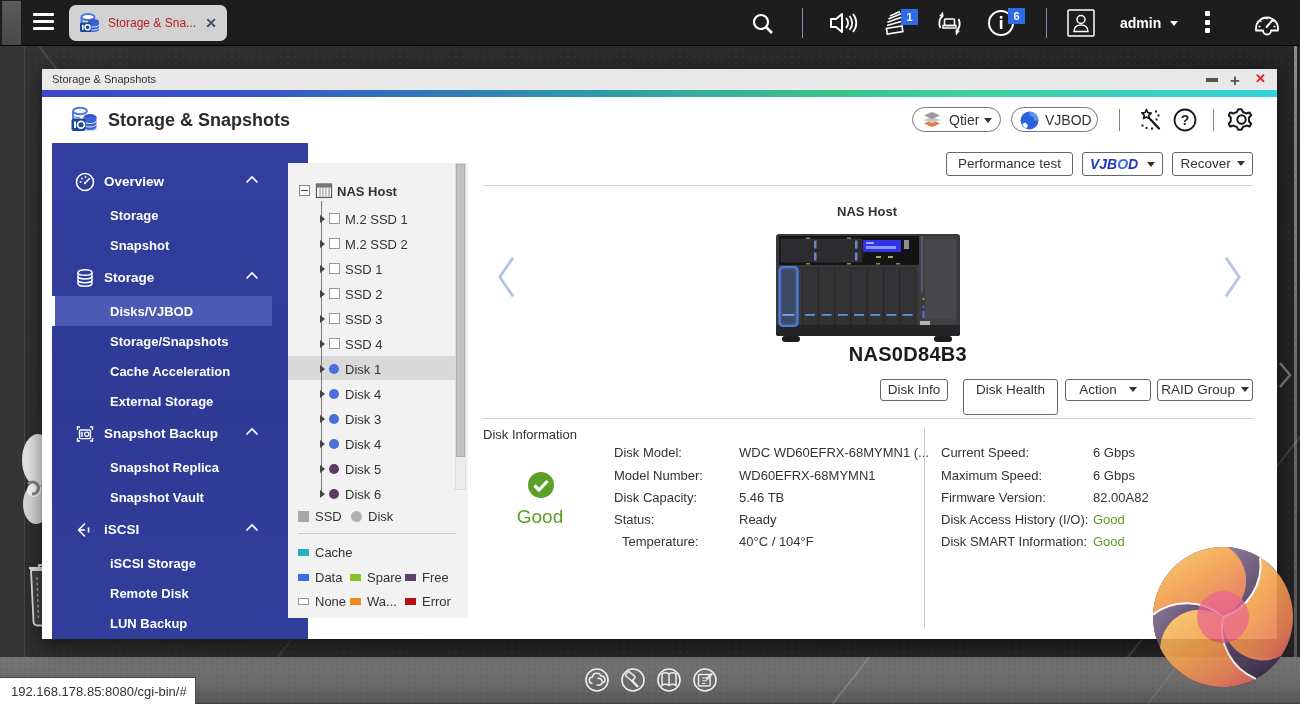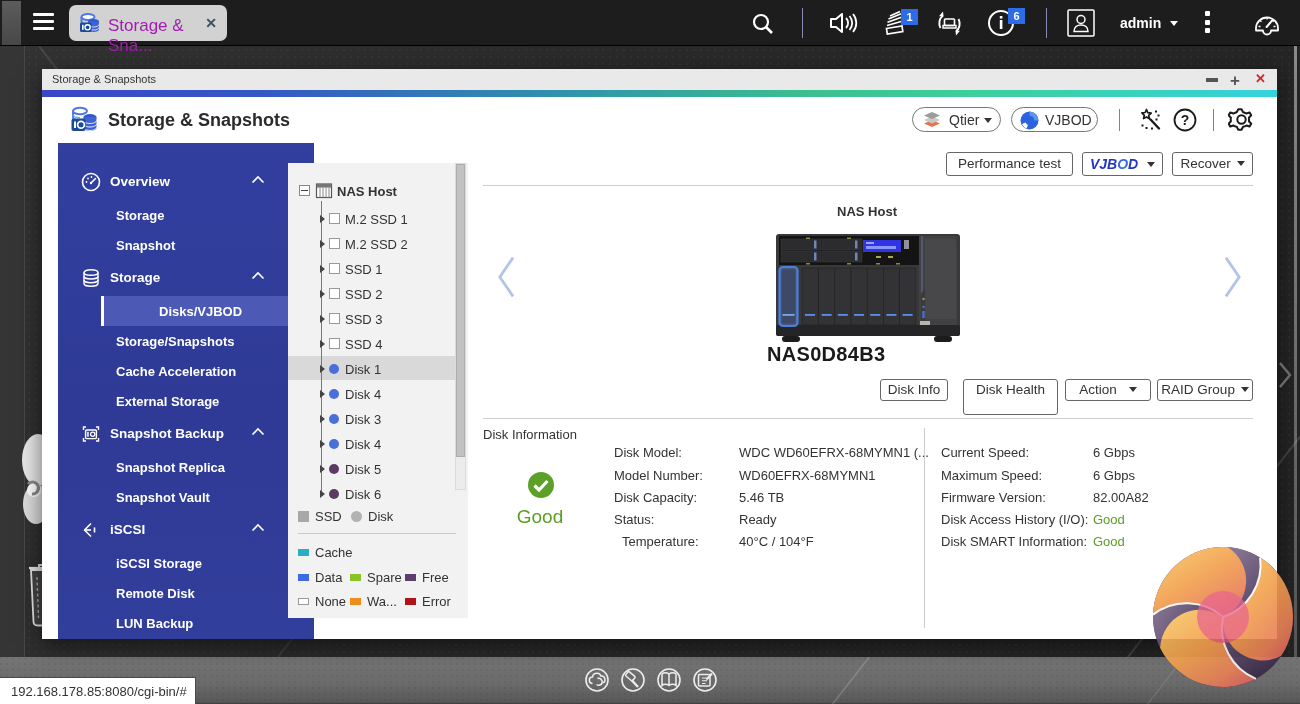--- a/index.html
+++ b/index.html
@@ -22,45 +22,45 @@
 
   
   #leftstrip { position:absolute; left:0; top:46px; width:25px; height:611px; background:#353535; border-right:1px solid #484848; }
 
   
   #topbar { position:absolute; left:0; top:0; width:1300px; height:46px; background:#1d1d1d; border-bottom:1px solid #000; }
   #topgray { position:absolute; left:2px; top:1px; width:19px; height:44px; background:linear-gradient(180deg,#5c5c5c,#474747); }
   #hamb { position:absolute; left:33px; top:13px; width:21px; }
   #hamb div { height:3px; background:#fff; margin-bottom:4px; border-radius:1px; }
   #tab { position:absolute; left:69px; top:5px; width:158px; height:36px; background:#d2d2d2; border-radius:7px; }
-  #tab .ttxt { position:absolute; left:39px; top:11px; font-size:17px; color:#a21caf; }
+  #tab .ttxt { position:absolute; left:39px; top:11px; font-size:12px; color:#b91c1c; }
   #tab .tx { position:absolute; right:10px; top:10px; font-size:14px; font-weight:bold; color:#3c5064; }
 
   
   #win { position:absolute; left:42px; top:69px; width:1235px; height:570px; background:#fff; box-shadow:0 6px 22px rgba(0,0,0,0.55); }
   #titlebar { position:absolute; left:0; top:0; width:1235px; height:21px; background:#e9e9e9; }
   #titlebar .t { position:absolute; left:10px; top:4px; font-size:11px; color:#333; }
   #gradstrip { position:absolute; left:0; top:21px; width:1235px; height:7px;
     background:linear-gradient(90deg,#3a47c6 0%, #3558c6 18%, #2f9aa8 45%, #3bbf8d 62%, #3ecf9a 75%, #35d2dc 100%); }
   #apphead { position:absolute; left:0; top:28px; width:1235px; height:46px; background:#fff; }
   #apphead .title { position:absolute; left:66px; top:13px; font-size:18px; font-weight:bold; color:#2b2b2b; }
 
   
   .pill { position:absolute; top:10px; height:25px; border:1px solid #777; border-radius:13px; background:#fff;
           font-size:14px; color:#333; }
 
   
-  #sidebar { position:absolute; left:16px; top:74px; width:256px; height:496px;
+  #sidebar { position:absolute; left:10px; top:74px; width:256px; height:496px;
     background:linear-gradient(180deg,#323f9f 0%, #2e3a95 55%, #323e9b 100%);text-decoration:underline; }
   .navsec { position:absolute; left:0; width:220px; height:30px; color:#fff; font-weight:bold; font-size:13.5px; }
   .navsec .lbl { position:absolute; left:52px; top:7px; }
   .navsec .chev { position:absolute; right:13px; top:8px; }
   .navsub { position:absolute; left:0; width:220px; height:30px; color:#fff; font-weight:bold; font-size:13px; }
   .navsub .lbl { position:absolute; left:58px; top:8px; }
-  .navsub.sel { background:#4c59b5;margin-left:43px; }
+  .navsub.sel { background:#4c59b5; }
   .navsub.sel::before { content:""; position:absolute; left:0; top:0; width:3px; height:30px; background:#fff; }
 
   
   #tree { position:absolute; left:246px; top:94px; width:180px; height:455px; background:#f2f2f2; }
   .trow { position:absolute; left:0; width:180px; height:24px; font-size:13px; color:#333; }
   .trow .txt { position:absolute; left:57px; top:5px; }
   .tri { position:absolute; left:32px; top:8px; width:0; height:0; border-left:5px solid #444; border-top:4px solid transparent; border-bottom:4px solid transparent; }
   .cbox { position:absolute; left:41px; top:6px; width:11px; height:11px; background:#fff; border:1px solid #999; }
   .dot { position:absolute; left:41px; top:7px; width:10px; height:10px; border-radius:50%; }
   .treeline { position:absolute; left:33px; top:38px; width:1px; height:293px; background:#777; }
@@ -508,21 +508,21 @@
 
         <rect x="143" y="3" width="38" height="89" fill="#414143"></rect>
         <path d="M146 3 v89" stroke="#5a6a90" stroke-width="1.2"></path>
         <path d="M149 6 h28 a3 3 0 0 1 3 3 v77 h-31 z" fill="#48484a"></path>
         <path d="M149 55 l-4 6 v31 h4 z" fill="#3a3a3c"></path>
         <circle cx="147.5" cy="66" r="1.2" fill="#9a9a4e"></circle>
         <circle cx="147.5" cy="74" r="1.2" fill="#4a6fd0"></circle>
         <rect x="146.3" y="78" width="2.4" height="7" fill="#4a6fd0"></rect>
         <rect x="144" y="88" width="10" height="4" fill="#b8b4ae"></rect>
       </svg>
-      <div class="abs" style="left:505px;top:200px;width:200px;text-align:left;font-size:20px;font-weight:bold;color:#1a1a1a;letter-spacing:0.3px">NAS0D84B3</div>
+      <div class="abs" style="left:505px;top:200px;width:200px;text-align:right;font-size:20px;font-weight:bold;color:#1a1a1a;letter-spacing:0.3px">NAS0D84B3</div>
       <div class="btn" style="left:618px;top:236px;width:68px;line-height:20px;height:22px">Disk Info</div>
       <div class="btn" style="left:701px;top:236px;width:95px;line-height:20px;height:36px">Disk Health</div>
       <div class="btn" style="left:803px;top:236px;width:86px;line-height:20px;height:22px">Action <span class="caret" style="margin-left:8px"></span></div>
       <div class="btn" style="left:895px;top:236px;width:96px;line-height:20px;height:22px">RAID Group <span class="caret" style="margin-left:2px"></span></div>
       <div class="hr" style="left:221px;top:275px;width:770px"></div>
       <div class="abs" style="left:221px;top:284px;font-size:13px;color:#333">Disk Information</div>
 
       <svg class="abs" style="left:265px;top:328px" width="28" height="28" viewBox="0 0 28 28">
         <circle cx="14" cy="14" r="13" fill="#5ca028"></circle>
         <path d="M7.5 14.5 l4.5 4.5 L20.5 10" fill="none" stroke="#fff" stroke-width="3.2"></path>

